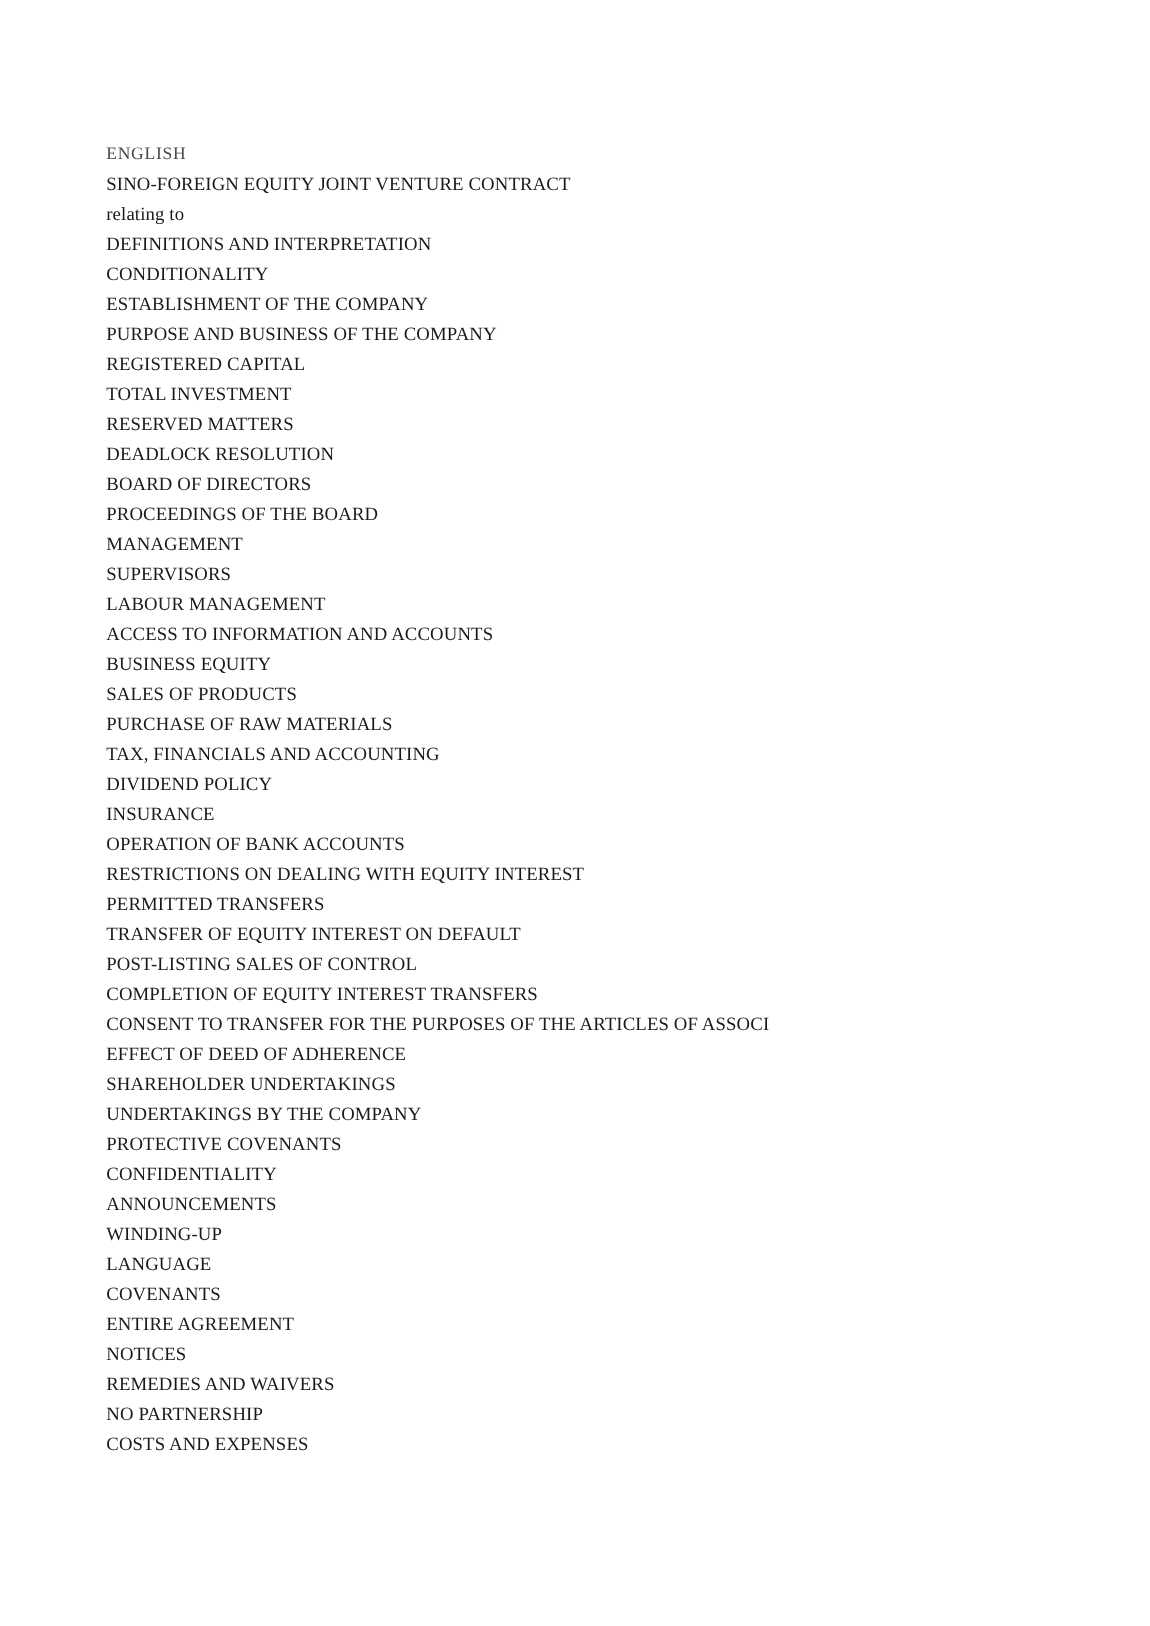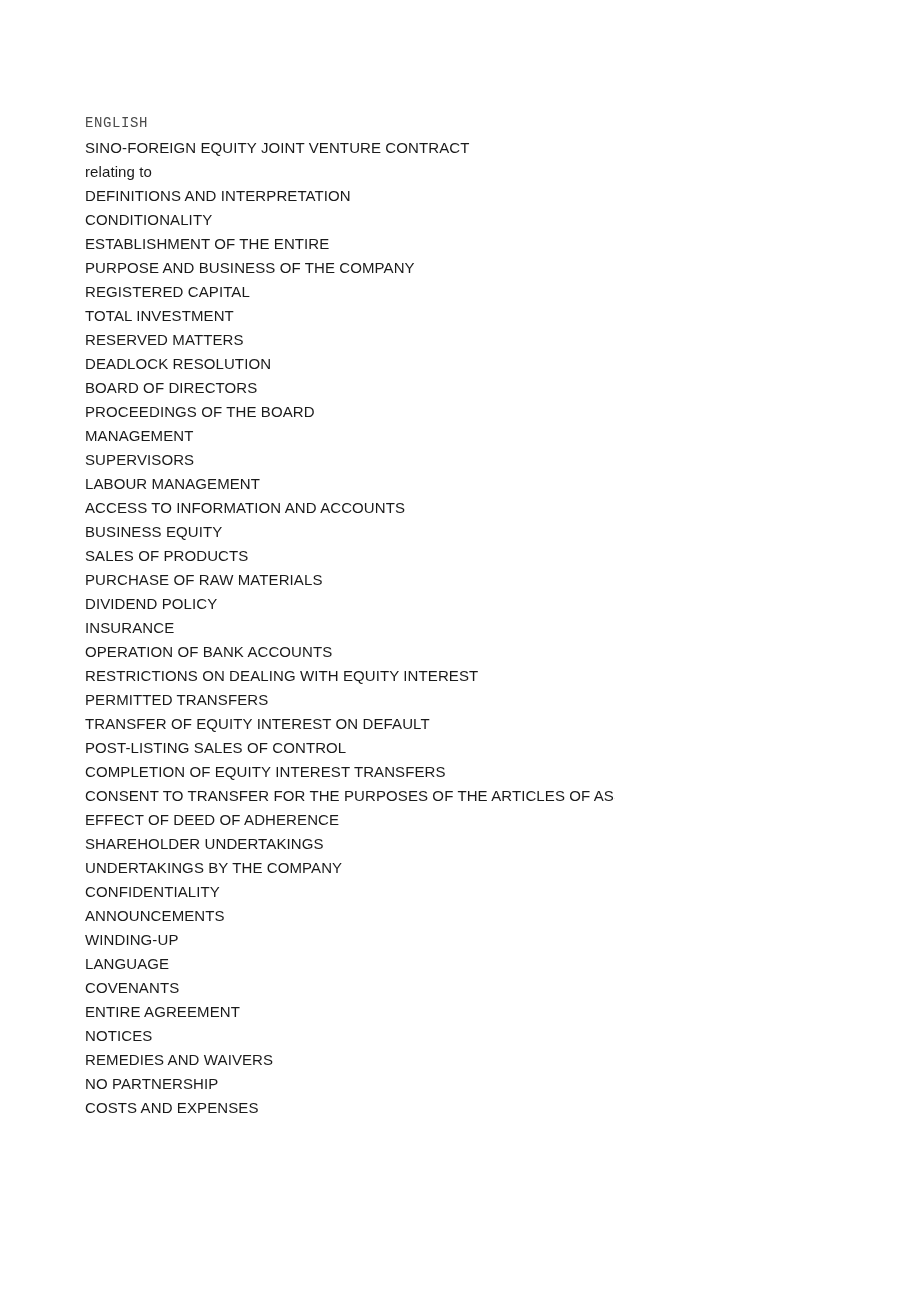--- a/index.html
+++ b/index.html
@@ -29,24 +29,25 @@
     top: 112px;
     width: 800px;
   }
   .line {
     height: 24px;
     line-height: 24px;
     font-size: 15px;
     color: #1a1a1a;
     white-space: nowrap;
     letter-spacing: 0.1px;
+    font-family: Liberation Serif, serif;
   }
   
   .line.lang-marker {
-    font-family: Liberation Mono, monospace;
+    font-family: Liberation Serif, serif;
     font-size: 14px;
     color: #4a4a4a;
     letter-spacing: 0.6px;
     line-height: 23px;
   }
   
   .line.connective {
     text-transform: none;
   }
   
@@ -64,47 +65,49 @@
 
     <div class="line lang-marker">ENGLISH</div>
 
     <div class="line">SINO-FOREIGN EQUITY JOINT VENTURE CONTRACT</div>
 
     <div class="line connective">relating to</div>
 
     <div id="contents-host">
         <div class="line">DEFINITIONS AND INTERPRETATION</div>
         <div class="line">CONDITIONALITY</div>
-        <div class="line">ESTABLISHMENT OF THE ENTIRE</div>
+        <div class="line">ESTABLISHMENT OF THE COMPANY</div>
         <div class="line">PURPOSE AND BUSINESS OF THE COMPANY</div>
         <div class="line">REGISTERED CAPITAL</div>
         <div class="line">TOTAL INVESTMENT</div>
         <div class="line">RESERVED MATTERS</div>
         <div class="line">DEADLOCK RESOLUTION</div>
         <div class="line">BOARD OF DIRECTORS</div>
         <div class="line">PROCEEDINGS OF THE BOARD</div>
         <div class="line">MANAGEMENT</div>
         <div class="line">SUPERVISORS</div>
         <div class="line">LABOUR MANAGEMENT</div>
         <div class="line">ACCESS TO INFORMATION AND ACCOUNTS</div>
         <div class="line">BUSINESS EQUITY</div>
         <div class="line">SALES OF PRODUCTS</div>
         <div class="line">PURCHASE OF RAW MATERIALS</div>
+        <div class="line">TAX, FINANCIALS AND ACCOUNTING</div>
         <div class="line">DIVIDEND POLICY</div>
         <div class="line">INSURANCE</div>
         <div class="line">OPERATION OF BANK ACCOUNTS</div>
         <div class="line">RESTRICTIONS ON DEALING WITH EQUITY INTEREST</div>
         <div class="line">PERMITTED TRANSFERS</div>
         <div class="line">TRANSFER OF EQUITY INTEREST ON DEFAULT</div>
         <div class="line">POST-LISTING SALES OF CONTROL</div>
         <div class="line">COMPLETION OF EQUITY INTEREST TRANSFERS</div>
         <div class="line clipped">CONSENT TO TRANSFER FOR THE PURPOSES OF THE ARTICLES OF ASSOCIATION</div>
         <div class="line">EFFECT OF DEED OF ADHERENCE</div>
         <div class="line">SHAREHOLDER UNDERTAKINGS</div>
         <div class="line">UNDERTAKINGS BY THE COMPANY</div>
+        <div class="line">PROTECTIVE COVENANTS</div>
         <div class="line">CONFIDENTIALITY</div>
         <div class="line">ANNOUNCEMENTS</div>
         <div class="line">WINDING-UP</div>
         <div class="line">LANGUAGE</div>
         <div class="line">COVENANTS</div>
         <div class="line">ENTIRE AGREEMENT</div>
         <div class="line">NOTICES</div>
         <div class="line">REMEDIES AND WAIVERS</div>
         <div class="line">NO PARTNERSHIP</div>
         <div class="line">COSTS AND EXPENSES</div>

